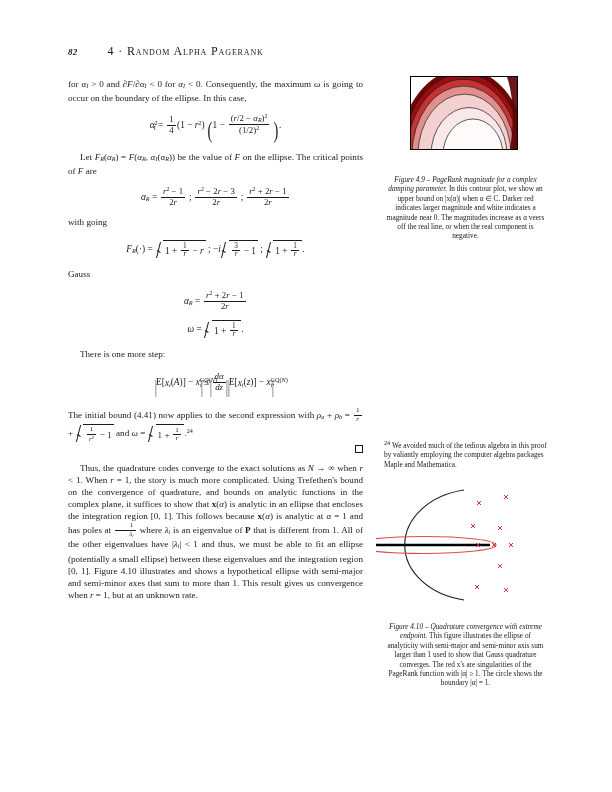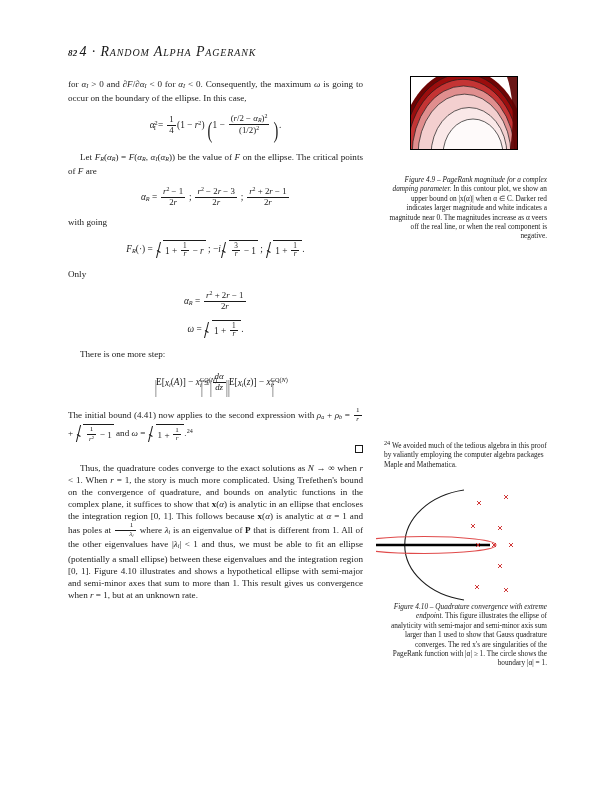--- a/index.html
+++ b/index.html
@@ -25,24 +25,24 @@
     height: 14px;
     font-size: 8.5px;
   }
   .runhead .folio {
     font-weight: bold;
     font-size: 9px;
     letter-spacing: 0.2px;
     font-style: italic;
   }
   .runhead .chaptitle {
+    margin-left: 28px;
     font-variant: small-caps;
     letter-spacing: 0.85px;
-    font-size: 14px;
-    font-style: italic;
+    font-size: 12px;
   }
 
   
   .maincol {
     position: absolute;
     left: 68px;
     top: 78px;
     width: 295px;
   }
   .p {
@@ -137,21 +137,21 @@
 
   
   .margincol {
     position: absolute;
     left: 384px;
     width: 163px;
   }
   .figcap {
     font-size: 7.3px;
     line-height: 9.4px;
-    text-align: right;
+    text-align: center;
     color: #1a1a1a;
   }
   .figcap .lead {
     font-style: italic;
   }
   .footnote {
     font-size: 7.3px;
     line-height: 9.4px;
     text-align: left;
   }
@@ -214,21 +214,21 @@
 
   <p class="p gap">with going</p>
 
   <div class="eq" style="margin-top:12px">
     <span class="it">F<sub>R</sub></span>(·) =
     <span class="sqrt"><span class="rad">1 + <span class="frac sm"><span class="num">1</span><span class="den"><span class="it">r</span></span></span> − <span class="it">r</span></span></span> ;
     −<span class="it">i</span><span class="sqrt"><span class="rad"><span class="frac sm"><span class="num">3</span><span class="den"><span class="it">r</span></span></span> − 1</span></span> ;
     <span class="sqrt"><span class="rad">1 + <span class="frac sm"><span class="num">1</span><span class="den"><span class="it">r</span></span></span></span></span>.
   </div>
 
-  <p class="p gap">Only</p>
+  <p class="p gap">Gauss</p>
 
   <div class="eq" style="margin-top:10px">
     <span class="it">α<sub>R</sub></span> =
     <span class="frac"><span class="num"><span class="it">r</span><sup>2</sup> + 2<span class="it">r</span> − 1</span><span class="den">2<span class="it">r</span></span></span>
   </div>
 
 
   <div class="eq" style="margin-top:4px">
     <span class="it">ω</span> =
     <span class="sqrt"><span class="rad">1 + <span class="frac sm"><span class="num">1</span><span class="den"><span class="it">r</span></span></span></span></span>.
@@ -343,18 +343,18 @@
           <line x1="103" y1="99" x2="99" y2="103"></line>
         </g>
       <g>
           <line x1="128" y1="102" x2="132" y2="106"></line>
           <line x1="132" y1="102" x2="128" y2="106"></line>
         </g>
     </g>
   </svg>
 </div>
 
-<div class="margincol figcap" style="top:602px">
+<div class="margincol figcap" style="top:622px">
   <span class="lead"><span>Figure 4.10</span>
   <span>–</span>
   <span>Quadrature convergence with extreme endpoint.</span></span>
   <span>This figure illustrates the ellipse of analyticity with semi-major and semi-minor axis sum larger than 1 used to show that Gauss quadrature converges. The red x's are singularities of the PageRank function with |α| ≥ 1. The circle shows the boundary |α| = 1.</span>
 </div>
 
 </body></html>

